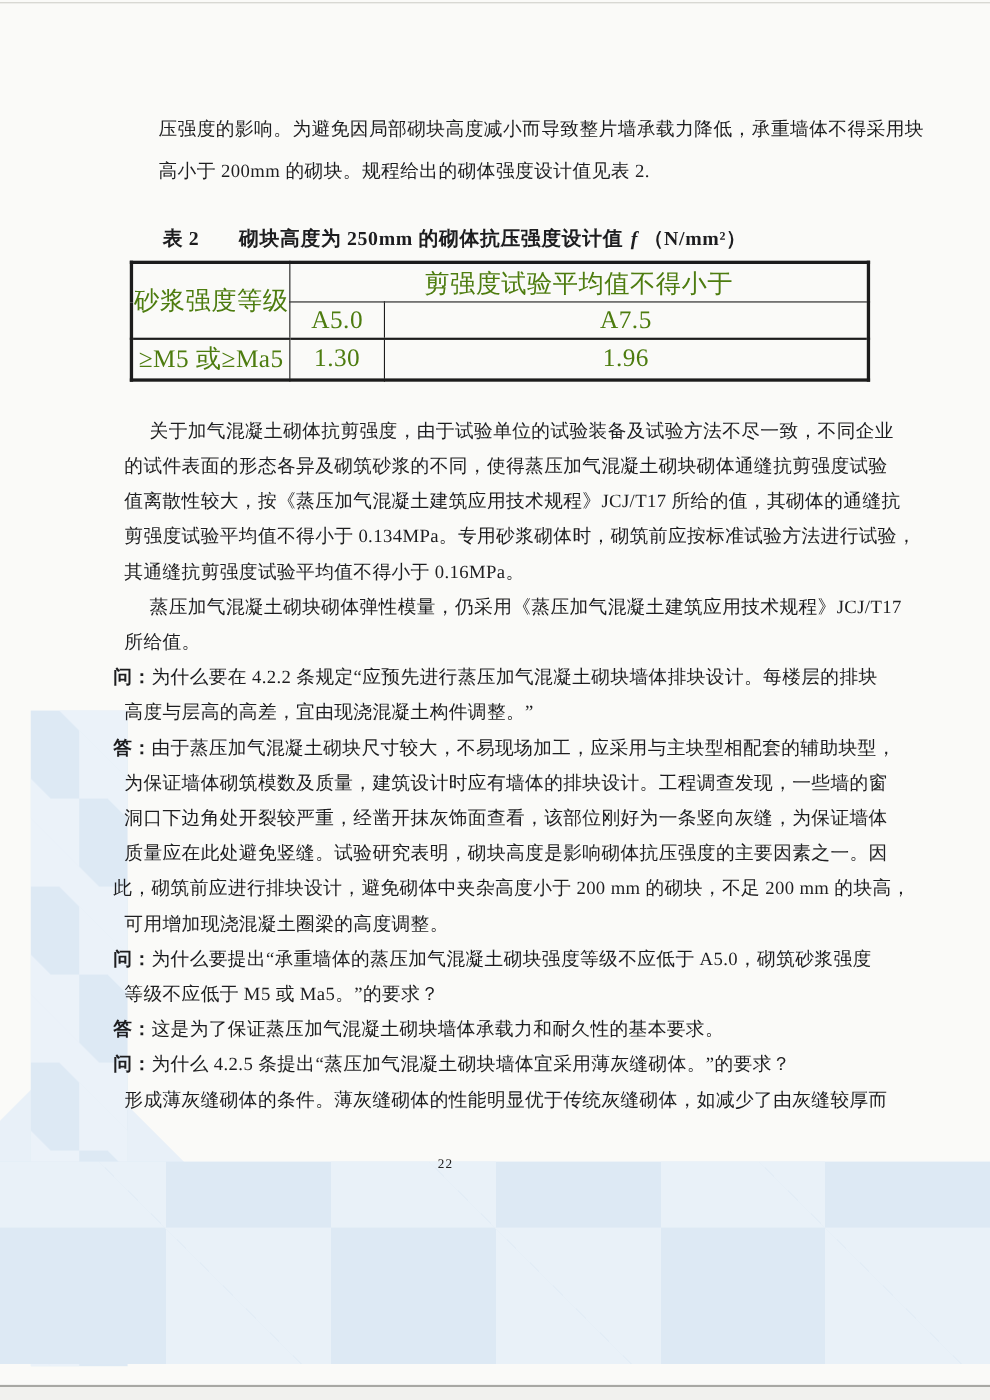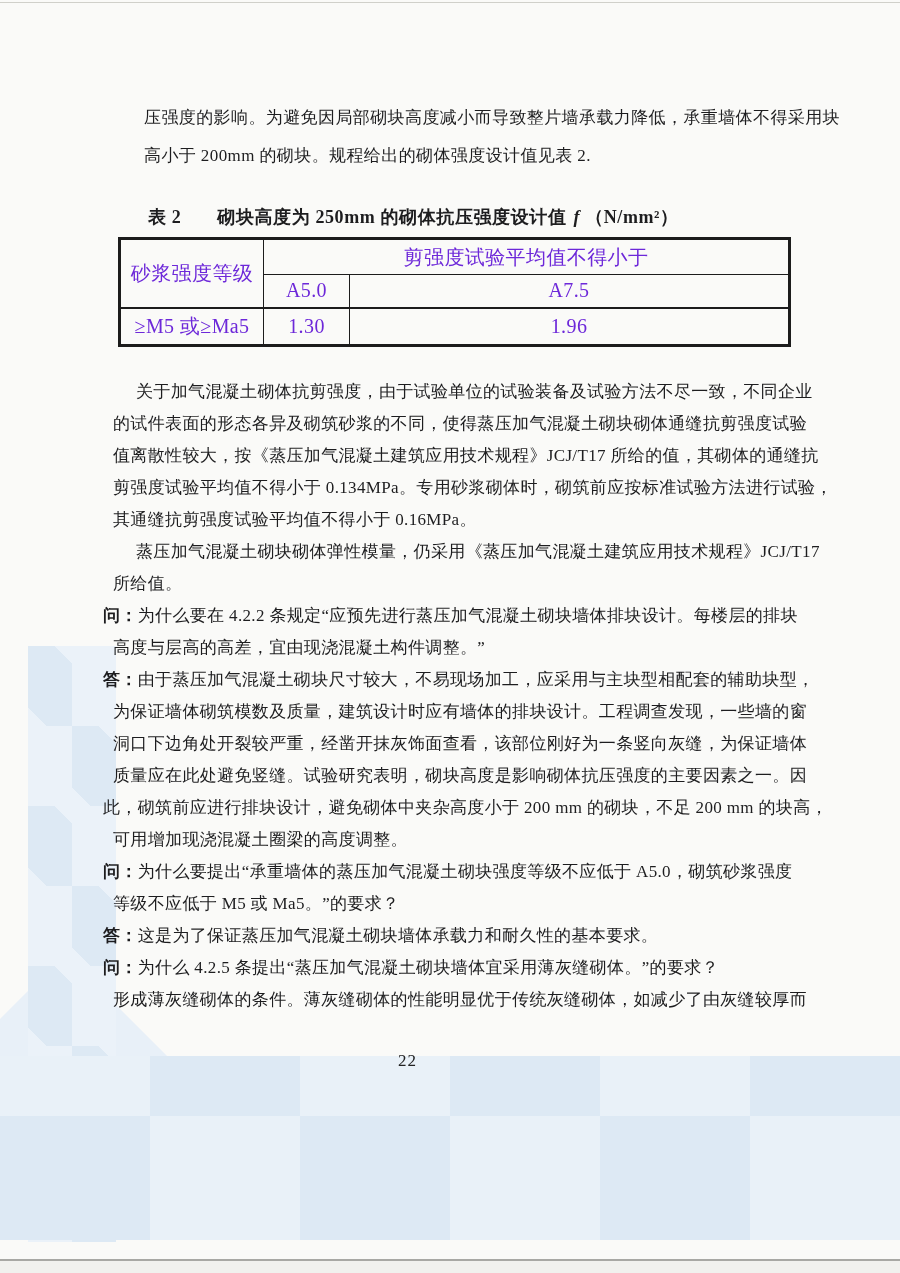--- a/index.html
+++ b/index.html
@@ -49,38 +49,38 @@
   .caption {
     position:absolute; left:148px; top:205px;
     font-weight:bold; font-size:18px; letter-spacing:.6px; white-space:nowrap;
   }
   .caption .cap-gap { display:inline-block; width:36px; }
   .caption .cap-symbol { font-style:italic; font-weight:bold; padding:0 5px 0 7px; font-family:"Liberation Serif",serif; }
 
   table.dtable {
     position:absolute; left:118px; top:237px; width:670px;
     border-collapse:collapse; table-layout:fixed;
-    font-size:20px; text-align:center; color:#6d28d9;
+    font-size:23px; text-align:center; color:#4d7c0f;
     border:3px solid #1c1c1c; letter-spacing:.4px;
   }
   table.dtable td { border:1.6px solid #1c1c1c; vertical-align:middle; background:transparent; }
   tr.r1 td { height:36px; }
   tr.r2 td { height:33px; }
   tr.r3 td { height:38px; border-top:2.4px solid #1c1c1c;font-family:Liberation Serif, serif; }
 
   .bodytext {
     position:absolute; left:103px; top:376px; width:714px;
     font-size:17px; letter-spacing:.35px; white-space:nowrap;
   }
   .bline { height:32px; line-height:32px; }
   .bline.cont { padding-left:10px; }
   .bline.ind  { padding-left:33px; }
   .qa { font-weight:bold; }
 
-  .page-num { position:absolute; left:398px; top:1051px; font-size:17px; letter-spacing:1px; color:#222; }
+  .page-num { position:absolute; left:398px; top:1051px; font-size:12px; letter-spacing:1px; color:#222; }
 </style>
 </head>
 <body>
 
 <div class="page">
 
   <div class="scan-edge-top"></div>
   <div class="wm wm-diamond"></div>
   <div class="wm wm-left"></div>
   <div class="wm wm-bottom"></div>

